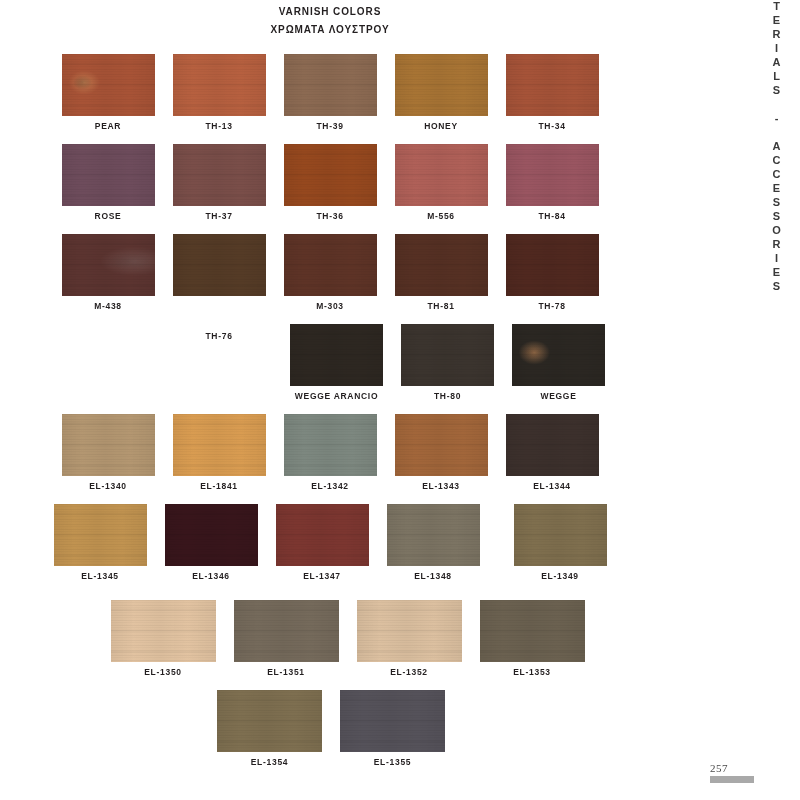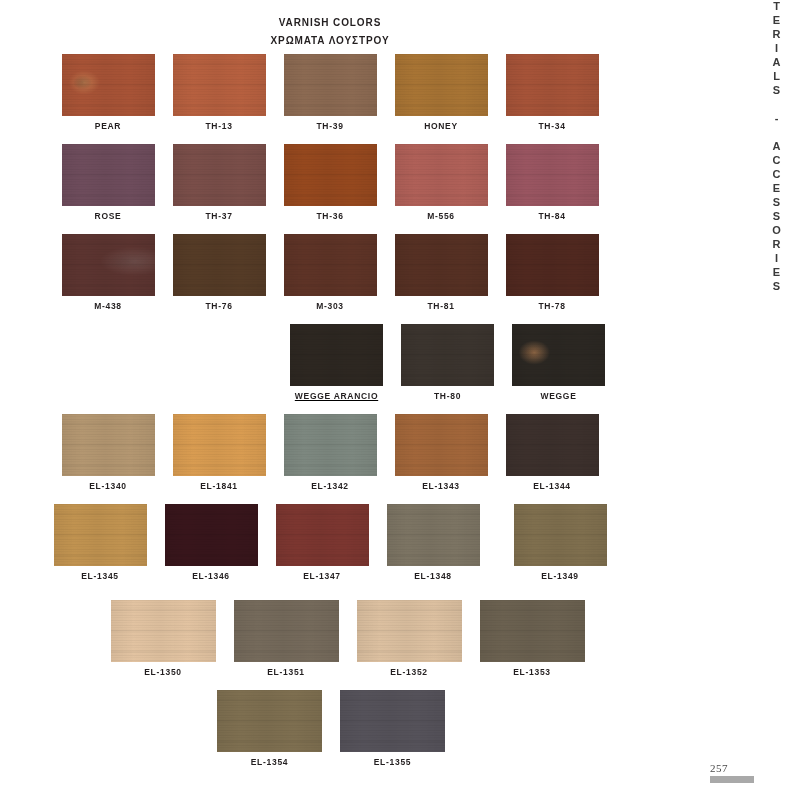--- a/index.html
+++ b/index.html
@@ -19,21 +19,21 @@
   #page {
     position: absolute;
     inset: 0;
     background: #ffffff;
   }
 
   
   #header {
     position: absolute;
     left: 0;
-    top: 15px;
+    top: 4px;
     width: 660px;
     text-align: center;
   }
   .title-en {
     font-size: 10px;
     font-weight: bold;
     letter-spacing: 0.9px;
     color: #231f20;
     line-height: 15px;
   }
@@ -237,39 +237,39 @@
         <div class="cell" style="margin-left: 18px;">
           <div class="chip" style="width: 93px; height: 62px; background: rgb(154, 85, 97);"></div>
           <div class="label">TH-84</div>
         </div>
       </div>
       <div class="srow" style="top: 234px;">
         <div class="cell" style="margin-left: 0px;">
           <div class="chip grainy" style="width: 93px; height: 62px; background: rgb(92, 52, 48);"></div>
           <div class="label">M-438</div>
         </div>
-        <div class="cell" style="margin-left: 18px;">
+        <div class="cell" style="margin-left: 18px; gap: 30px;">
           <div class="chip" style="width: 93px; height: 62px; background: rgb(85, 59, 38);"></div>
           <div class="label">TH-76</div>
         </div>
         <div class="cell" style="margin-left: 18px;">
           <div class="chip" style="width: 93px; height: 62px; background: rgb(94, 51, 38);"></div>
           <div class="label">M-303</div>
         </div>
         <div class="cell" style="margin-left: 18px;">
           <div class="chip" style="width: 93px; height: 62px; background: rgb(86, 48, 35);"></div>
           <div class="label">TH-81</div>
         </div>
         <div class="cell" style="margin-left: 18px;">
           <div class="chip" style="width: 93px; height: 62px; background: rgb(80, 40, 31);"></div>
           <div class="label">TH-78</div>
         </div>
       </div>
       <div class="srow" style="top: 324px; transform: translateX(111px);">
-        <div class="cell" style="margin-left: 13px; text-decoration: underline;">
+        <div class="cell" style="margin-left: 13px;">
           <div class="chip" style="width: 93px; height: 62px; background: rgb(45, 39, 33);"></div>
           <div class="label">WEGGE ARANCIO</div>
         </div>
         <div class="cell" style="margin-left: 18px;">
           <div class="chip" style="width: 93px; height: 62px; background: rgb(59, 52, 46);"></div>
           <div class="label">TH-80</div>
         </div>
         <div class="cell" style="margin-left: 18px;">
           <div class="chip knot" style="width: 93px; height: 62px; background: rgb(43, 39, 34);"></div>
           <div class="label">WEGGE</div>

